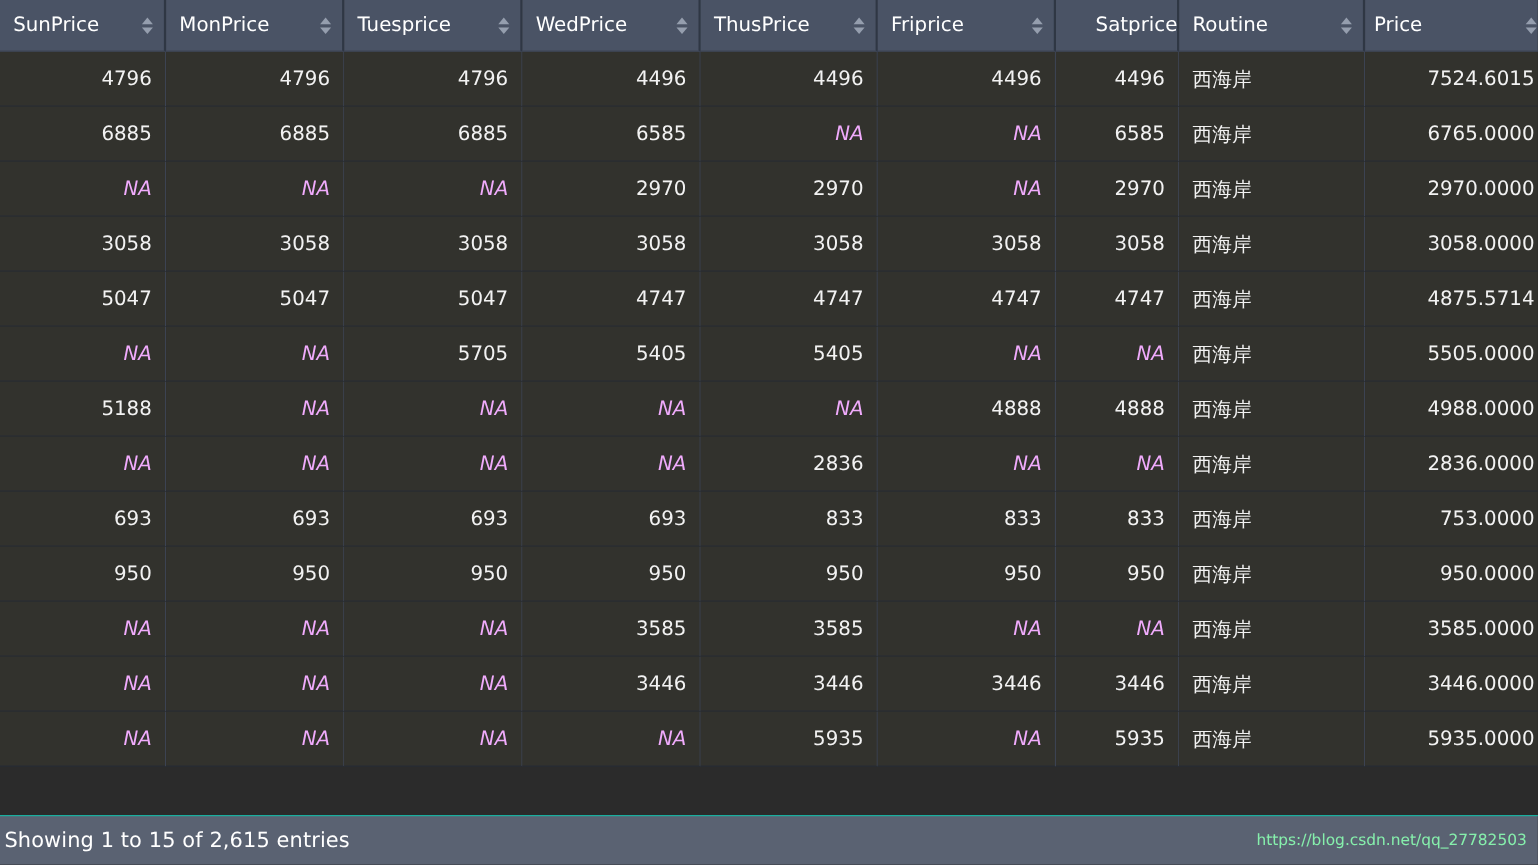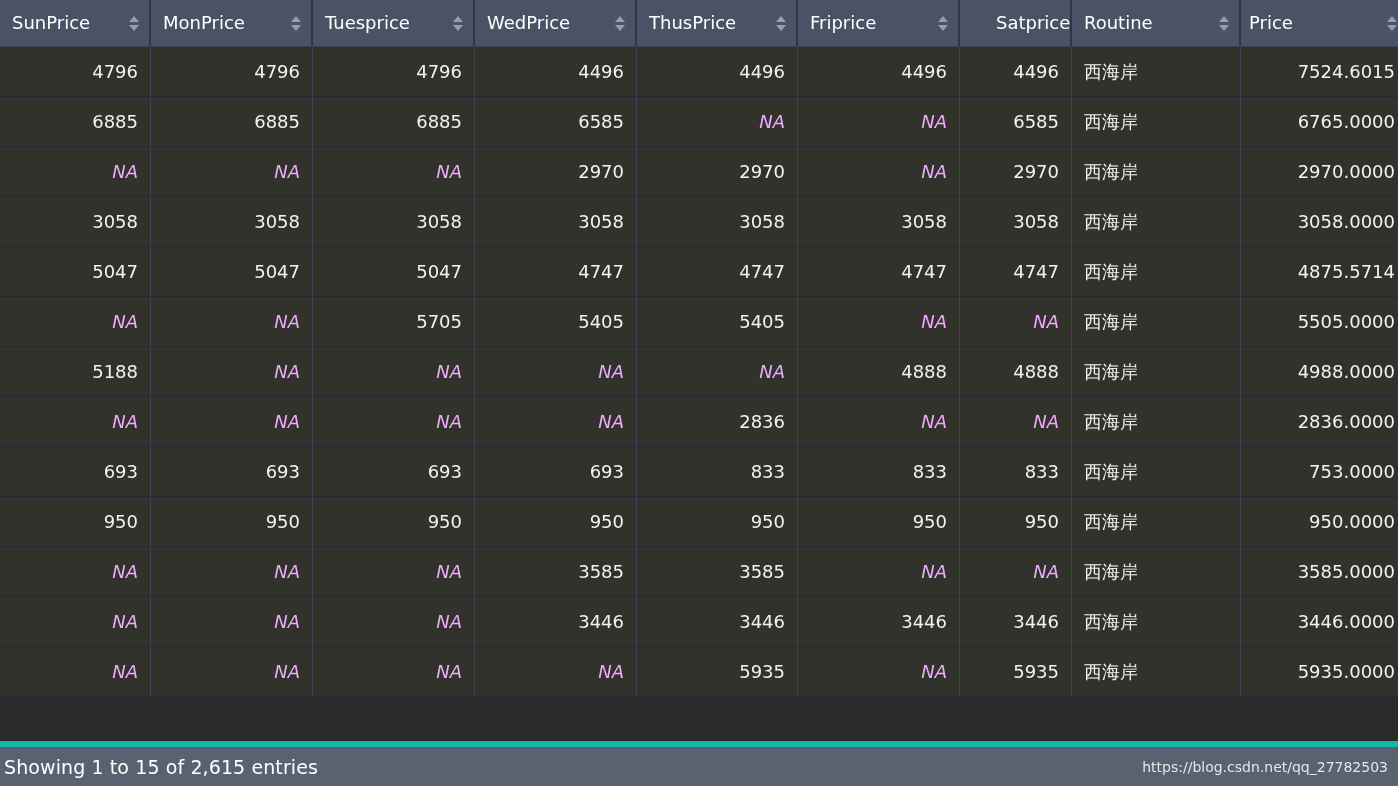--- a/index.html
+++ b/index.html
@@ -114,34 +114,34 @@
   }
 
   
   .dt-footer {
     position: absolute;
     left: 0;
     bottom: 0;
     width: 1398px;
     height: 45px;
     background: #5a6272;
-    border-top: 6px solid #14b8a6;
+    border-top: 1px solid #14b8a6;
     display: flex;
     align-items: center;
     justify-content: space-between;
     box-sizing: border-box;
     padding: 0 10px 0 4px;
   }
   .dt-info {
     color: #ffffff;
     font-size: 19px;
     letter-spacing: .1px;
   }
   .dt-watermark {
-    color: #e5e5e5;
+    color: #86efac;
     font-size: 14px;
     font-family: "DejaVu Sans", "Liberation Sans", sans-serif;
   }
 
   .table-clip {
     width: 1398px;
     height: 741px;
     overflow: hidden;
   }
 </style>

